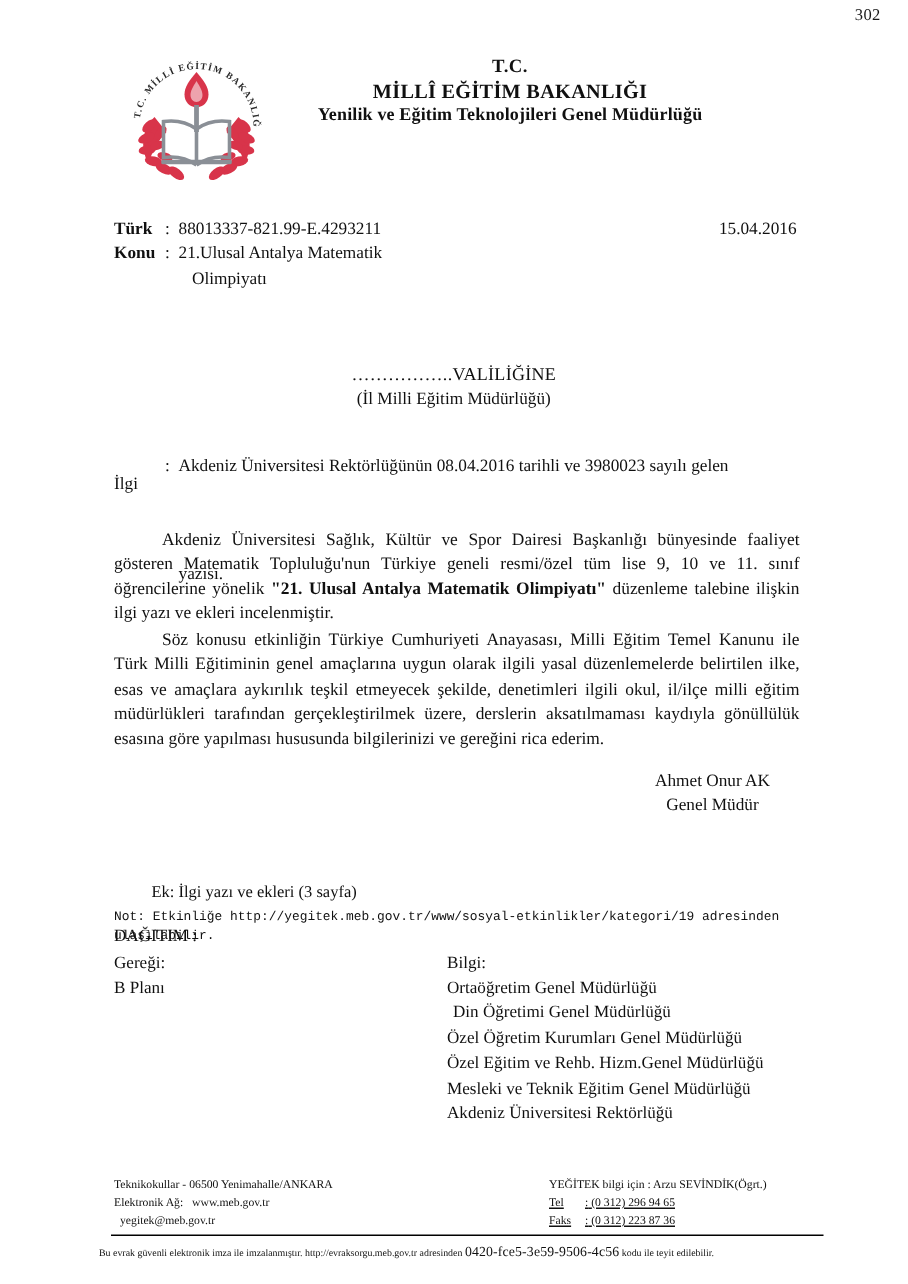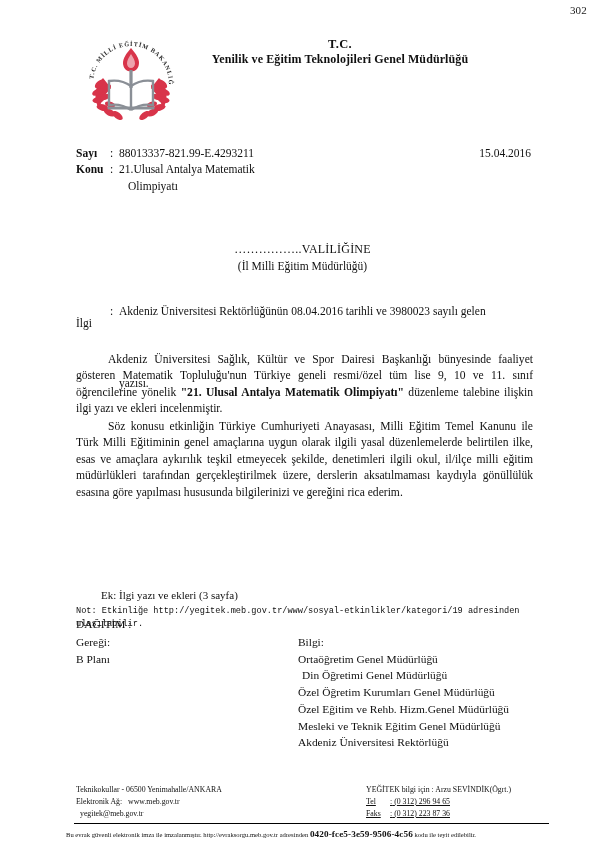--- a/index.html
+++ b/index.html
@@ -251,21 +251,20 @@
     left: 66px;
     width: 500px;
     font-size: 6.6px;
     line-height: 1.3;
     color: #111;
     white-space: nowrap;
   }
   .esign .code {
     font-size: 9.2px;
     letter-spacing: 0.1px;
-    font-weight: bold;
   }
 </style>
 </head>
 <body>
 
 <div class="page">
 
   <div class="page-number">302</div>
 
   <div class="letterhead">
@@ -317,28 +316,29 @@
           <path d="M48,54 C41,49 33,48 26,49 L26,73 C33,72 41,73 48,78"></path>
           <path d="M48,54 C55,49 63,48 70,49 L70,73 C63,72 55,73 48,78"></path>
           <line x1="48" y1="54" x2="48" y2="78"></line>
         </g>
         <rect x="24.5" y="74.5" width="47" height="3" rx="1" fill="#8a8f96"></rect>
       </svg>
     </div>
 
     <div class="head-titles">
       <div class="head-tc">T.C.</div>
+      <div class="head-ministry">MİLLÎ EĞİTİM BAKANLIĞI</div>
       <div class="head-dept">Yenilik ve Eğitim Teknolojileri Genel Müdürlüğü</div>
     </div>
   </div>
 
   <div class="meta">
     <div class="meta-date">15.04.2016</div>
     <div class="meta-row">
-      <span class="meta-label">Sayı</span>
+      <span class="meta-label">Türk</span>
       <span class="meta-colon">:</span>
       <span class="meta-value">88013337-821.99-E.4293211</span>
     </div>
     <div class="meta-row">
       <span class="meta-label">Konu</span>
       <span class="meta-colon">:</span>
       <span class="meta-value">21.Ulusal Antalya Matematik</span>
     </div>
     <div class="meta-cont">Olimpiyatı</div>
   </div>
@@ -356,20 +356,22 @@
     </div>
     <div class="ilgi-cont">yazısı.</div>
   </div>
 
   <div class="body-block">
     <p><span>Akdeniz Üniversitesi Sağlık, Kültür ve Spor Dairesi Başkanlığı bünyesinde faaliyet gösteren Matematik Topluluğu'nun Türkiye geneli resmi/özel tüm lise 9, 10 ve 11. sınıf öğrencilerine yönelik </span><b>"21. Ulusal Antalya Matematik Olimpiyatı"</b><span> düzenleme talebine ilişkin ilgi yazı ve ekleri incelenmiştir.</span></p>
     <p>Söz konusu etkinliğin Türkiye Cumhuriyeti Anayasası, Milli Eğitim Temel Kanunu ile Türk Milli Eğitiminin genel amaçlarına uygun olarak ilgili yasal düzenlemelerde belirtilen ilke, esas ve amaçlara aykırılık teşkil etmeyecek şekilde, denetimleri ilgili okul, il/ilçe milli eğitim müdürlükleri tarafından gerçekleştirilmek üzere, derslerin aksatılmaması kaydıyla gönüllülük esasına göre  yapılması hususunda bilgilerinizi ve gereğini rica ederim.</p>
   </div>
 
   <div class="signature">
+    <div>Ahmet Onur AK</div>
+    <div>Genel Müdür</div>
   </div>
 
   <div class="annex">
     <div class="annex-ek">Ek: İlgi yazı ve ekleri (3 sayfa)</div>
     <div class="annex-not">Not: Etkinliğe http://yegitek.meb.gov.tr/www/sosyal-etkinlikler/kategori/19 adresinden ulaşılabilir.</div>
   </div>
 
   <div class="dist">
     <div class="dist-title">DAĞITIM :</div>
     <div class="dist-cols">

